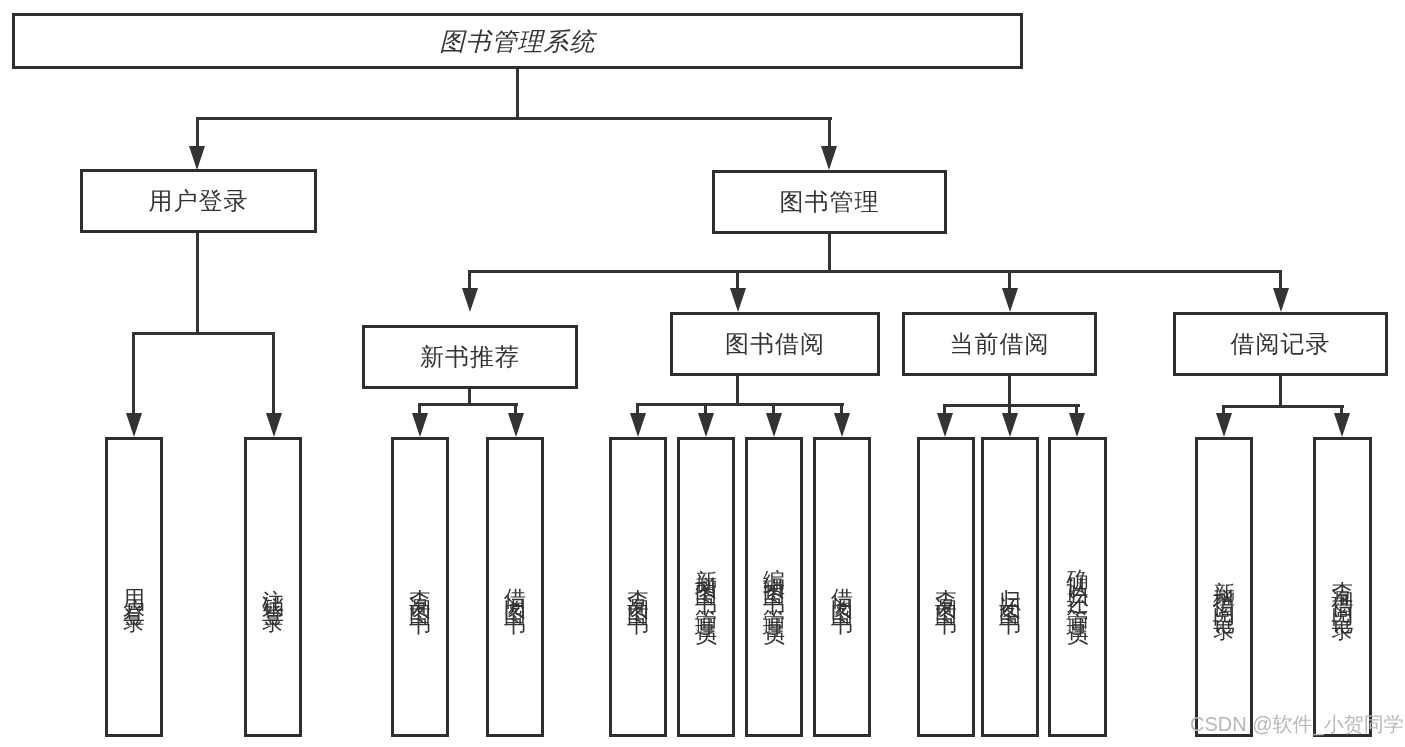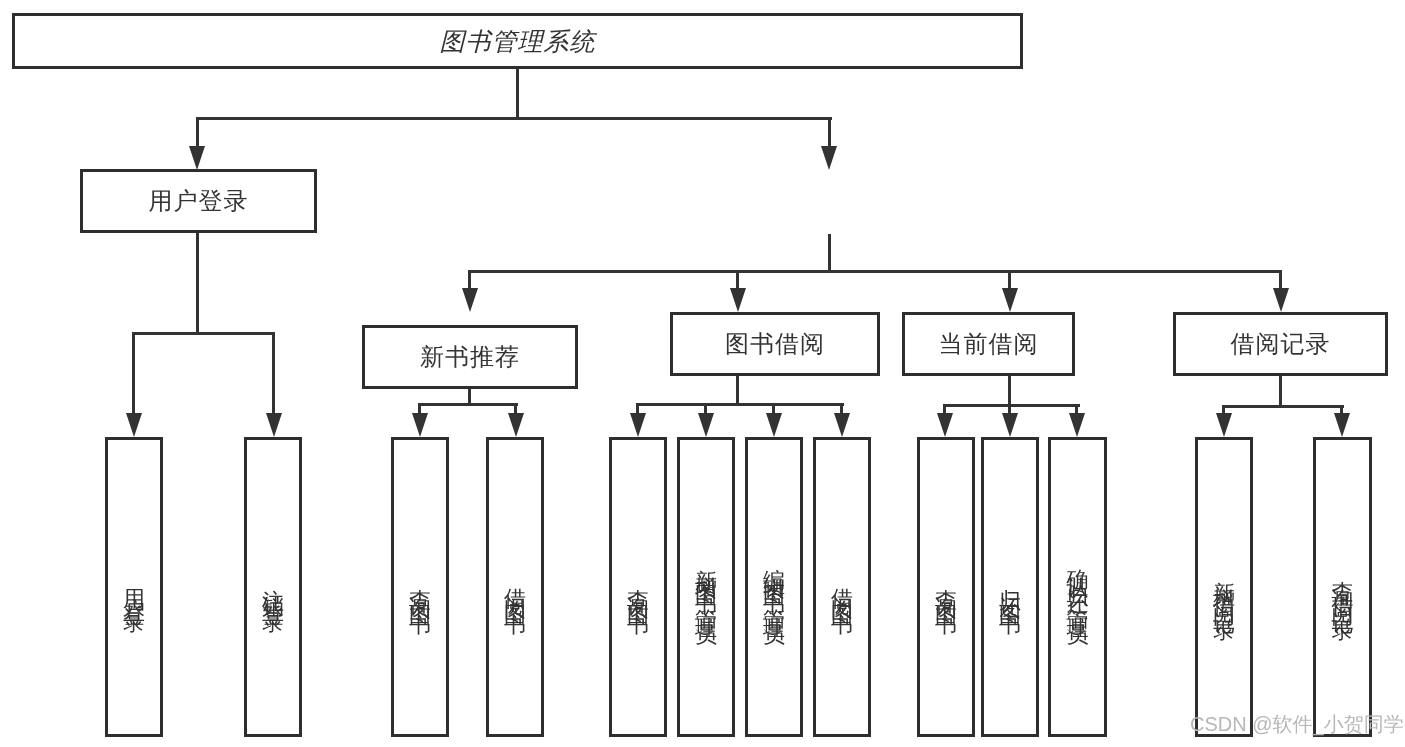--- a/index.html
+++ b/index.html
@@ -101,28 +101,31 @@
   <div class="arrow" style="left:1216px;top:413px"></div>
   <div class="arrow" style="left:1334px;top:413px"></div>
 
   <div class="node" style="left:12px;top:13px;width:1011px;height:56px">
     <span class="hlabel rootlabel">图书管理系统</span>
   </div>
 
   <div class="node" style="left:80px;top:169px;width:237px;height:64px">
     <span class="hlabel">用户登录</span>
   </div>
+  <div class="node" style="left:712px;top:170px;width:235px;height:64px">
+    <span class="hlabel">图书管理</span>
+  </div>
 
   <div class="node" style="left:362px;top:325px;width:216px;height:64px">
     <span class="hlabel">新书推荐</span>
   </div>
   <div class="node" style="left:670px;top:312px;width:210px;height:64px">
     <span class="hlabel">图书借阅</span>
   </div>
-  <div class="node" style="left:902px;top:312px;width:173px;height:64px">
+  <div class="node" style="left:902px;top:312px;width:195px;height:64px">
     <span class="hlabel">当前借阅</span>
   </div>
   <div class="node" style="left:1173px;top:312px;width:215px;height:64px">
     <span class="hlabel">借阅记录</span>
   </div>
 
   <div class="node" style="left:105px;top:437px;width:58px;height:300px">
     <span class="vtext">用户登录</span>
   </div>
   <div class="node" style="left:244px;top:437px;width:58px;height:300px">

